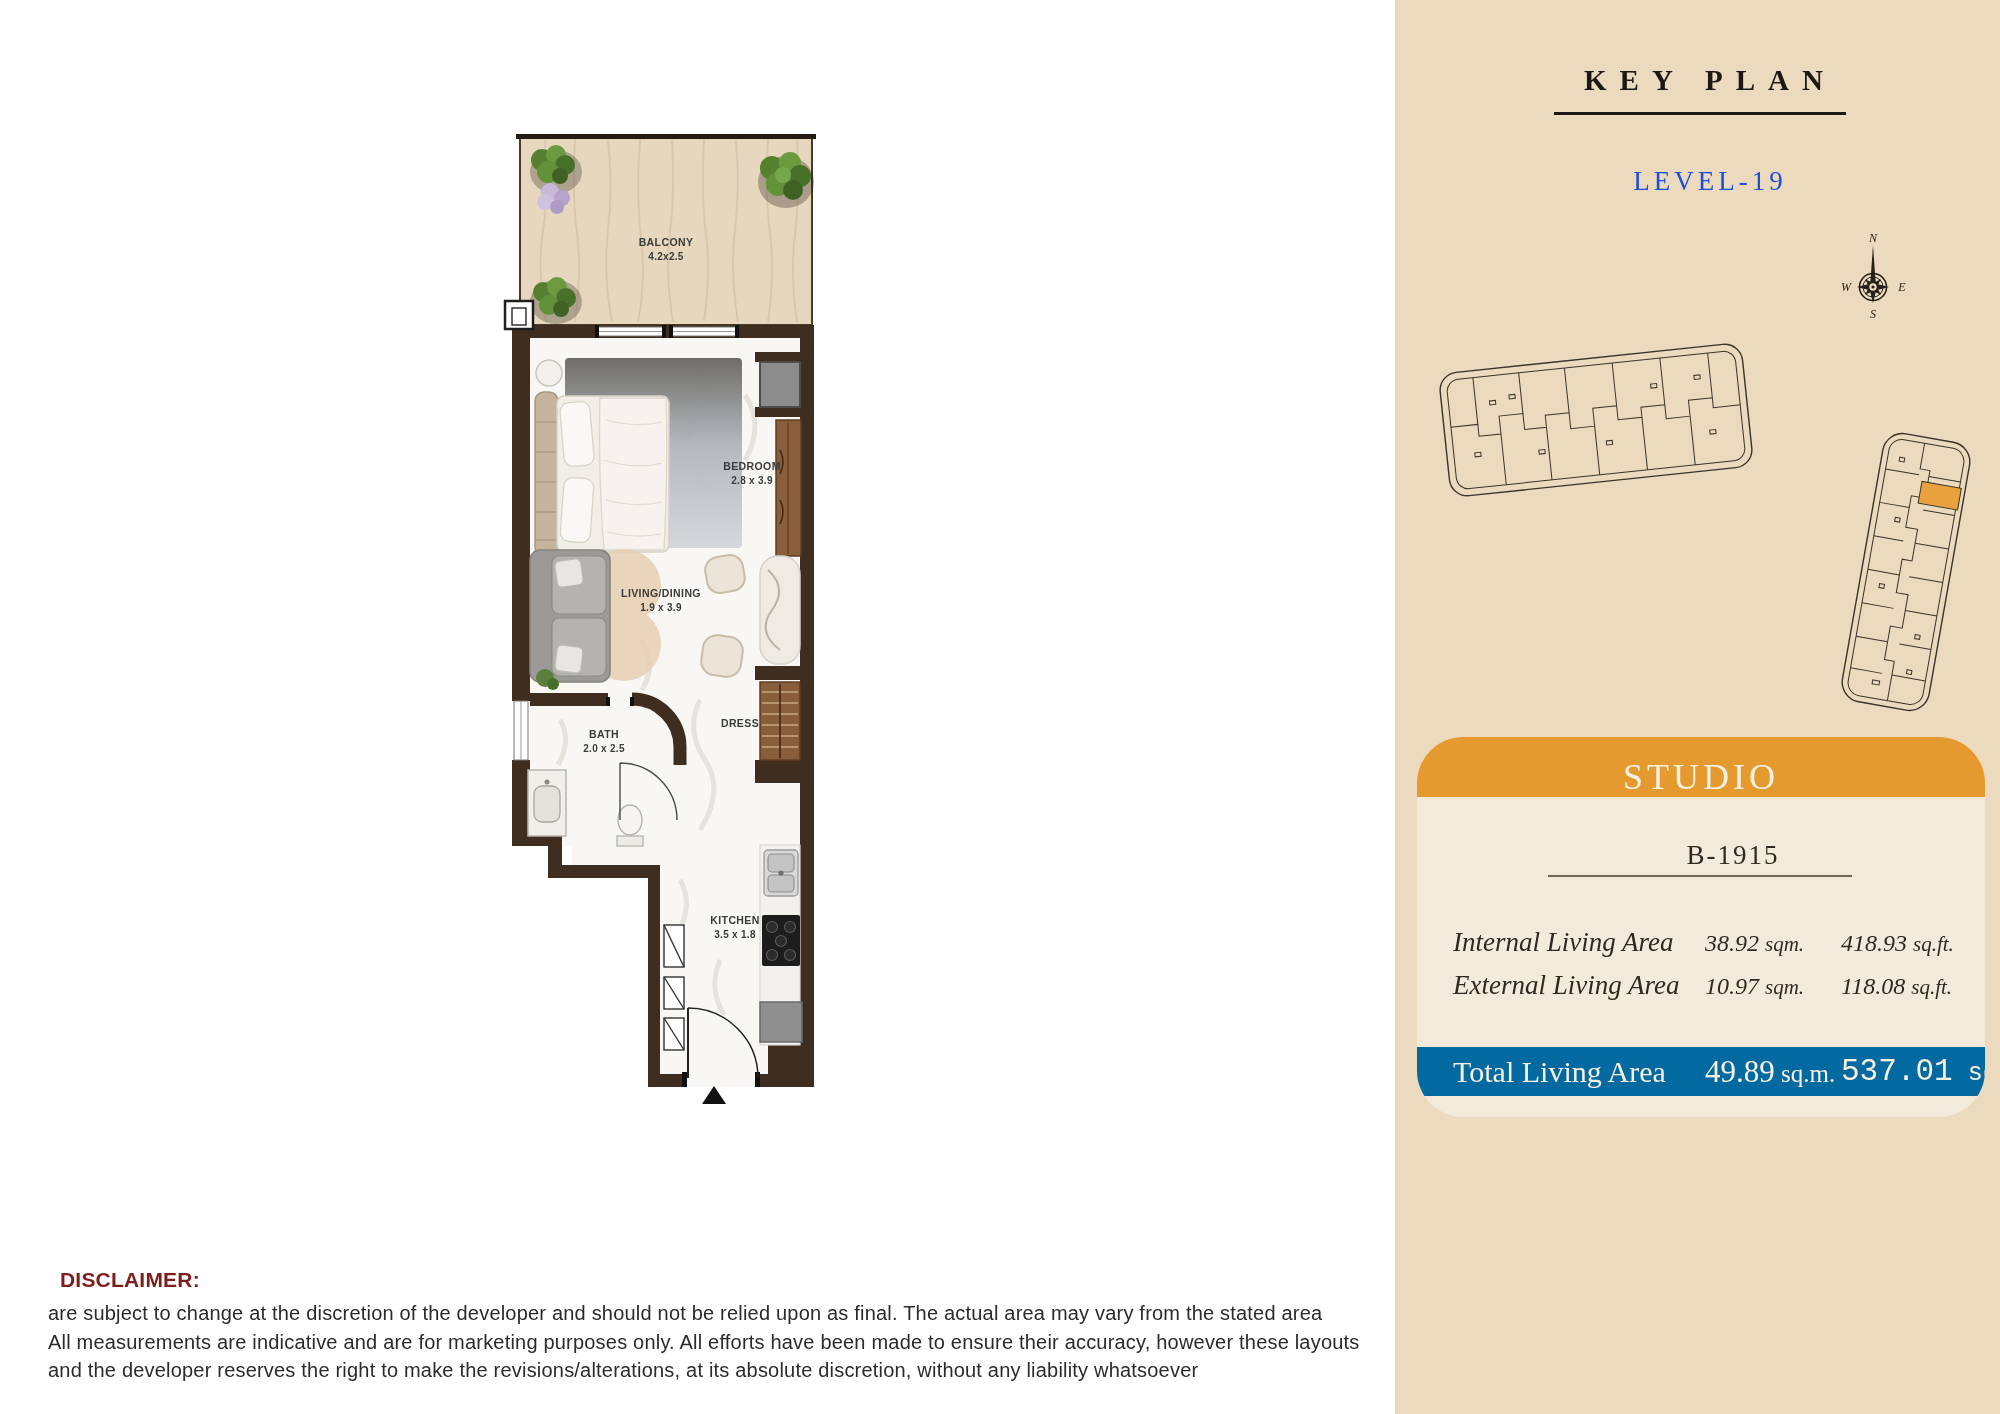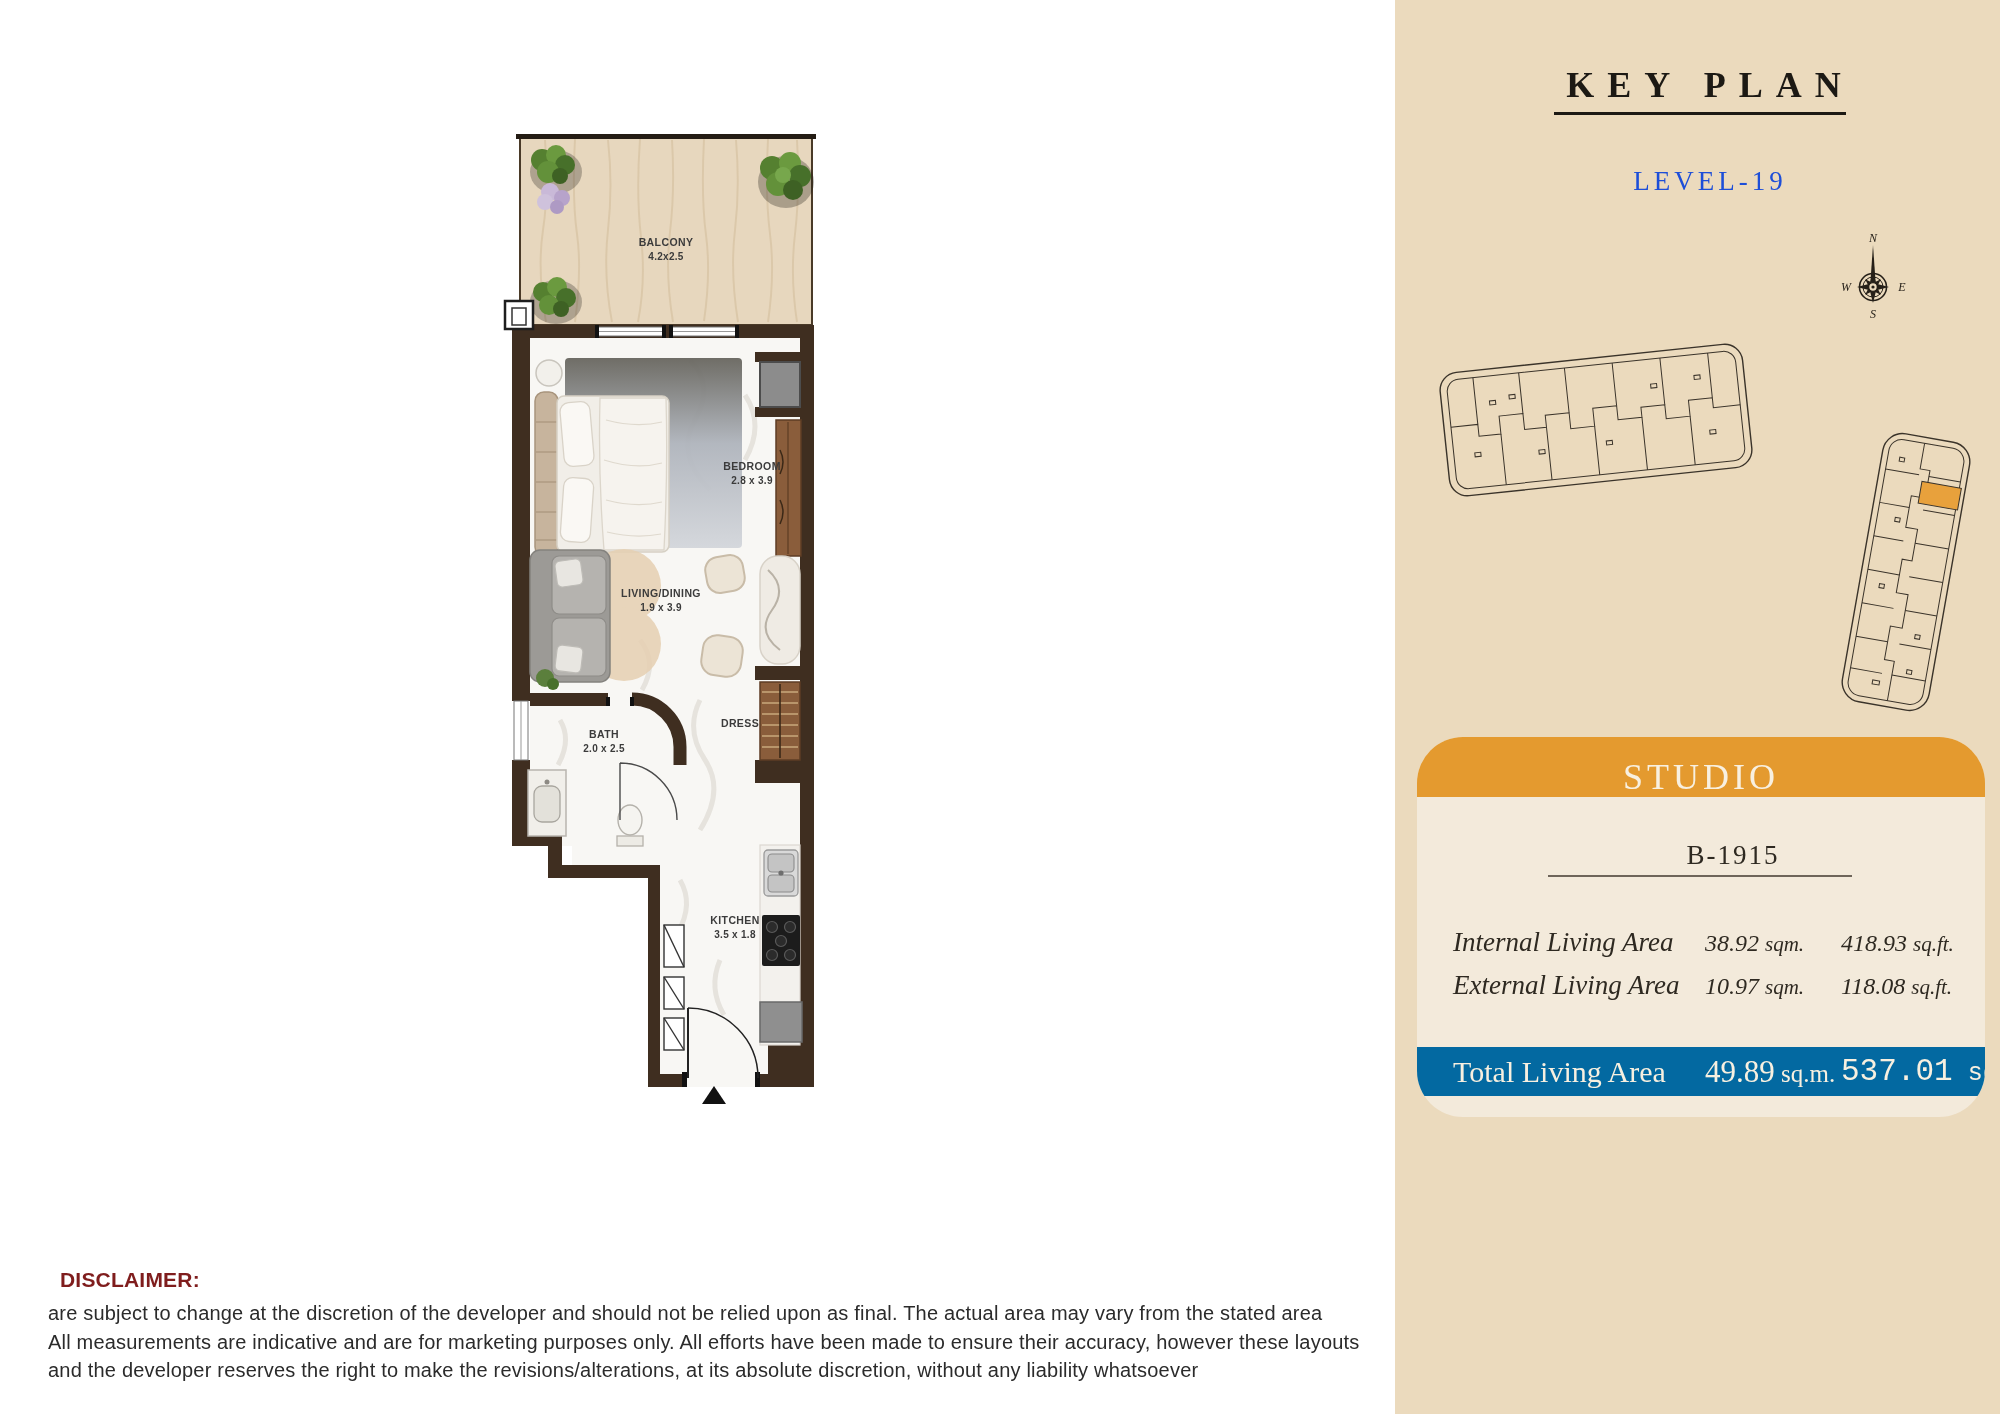--- a/index.html
+++ b/index.html
@@ -4,21 +4,21 @@
 <style>
   html,body{margin:0;padding:0;}
   body{
     width:2000px;height:1414px;position:relative;background:#ffffff;
     font-family:"Liberation Sans",sans-serif;overflow:hidden;
   }
   
   .side-panel{position:absolute;left:1395px;top:0;width:605px;height:1414px;background:#EBDABD;}
   .keyplan-title{
     position:absolute;left:1510px;top:64px;width:400px;text-align:center;
-    font-family:"Liberation Serif",serif;font-size:36px;font-weight:600;color:#1C1914;
+    font-family:"Liberation Serif",serif;font-size:29px;font-weight:600;color:#1C1914;
     letter-spacing:13px;white-space:nowrap;
   }
   .keyplan-underline{position:absolute;left:1554px;top:112px;width:292px;height:3px;background:#1C1914;}
   .level-label{
     position:absolute;left:1510px;top:166px;width:400px;text-align:center;
     font-family:"Liberation Serif",serif;font-size:27px;font-weight:500;color:#1d4ed8;letter-spacing:4px;
   }
   
   .unit-card{
     position:absolute;left:1417px;top:737px;width:568px;height:380px;

